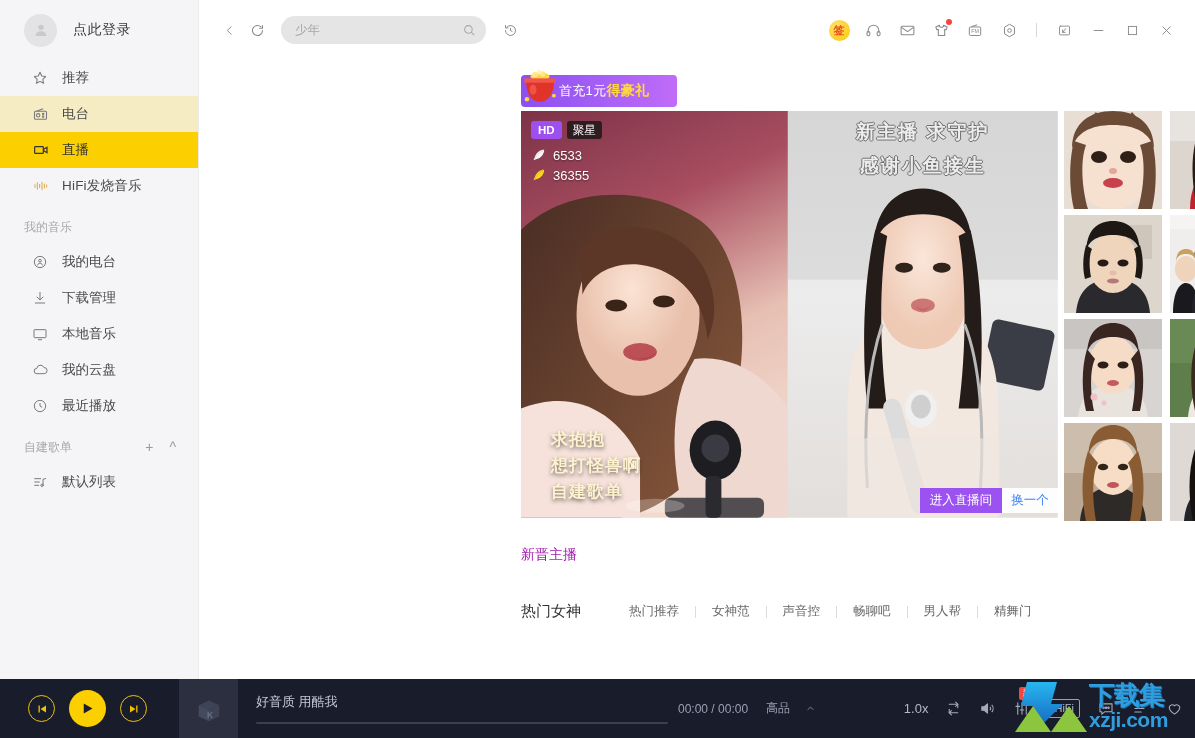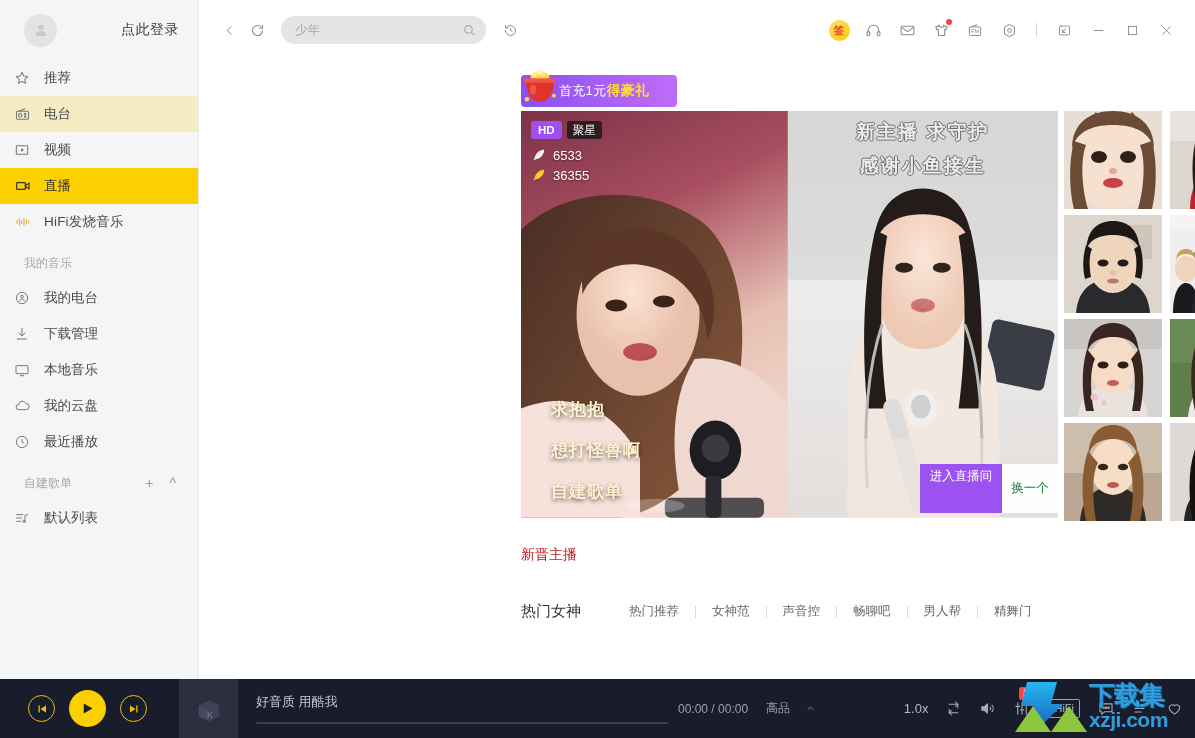--- a/index.html
+++ b/index.html
@@ -12,30 +12,30 @@
 
   
   .body-row { display: flex; height: 679px; }
 
   
   .sidebar {
     width: 199px; height: 679px; background: #f5f5f7;
     border-right: 1px solid #ebebeb; flex: 0 0 199px;
     position: relative;
   }
-  .user-row { height: 60px; display: flex; align-items: center; padding-left: 24px; gap: 48px; }
+  .user-row { height: 60px; display: flex; align-items: center; padding-left: 24px; }
   .avatar {
     width: 33px; height: 33px; border-radius: 50%;
     background: #e3e3e6; display: flex; align-items: center; justify-content: center;
     color: #c9c9cd; font-size: 15px;
   }
   .user-name { margin-left: 16px; font-size: 14px; color: #3b3b3b; letter-spacing: .5px; }
 
   .nav-item {
-    height: 36px; display: flex; align-items: center; padding-left: 14px;
+    height: 36px; display: flex; align-items: center; padding-left: 32px;
     font-size: 13.5px; color: #4a4a4a; cursor: pointer; position: relative;
   }
   .nav-item .ico { width: 20px; height: 18px; display: flex; align-items: center; justify-content: flex-start; color: #7a7a7a; flex: 0 0 20px; }
   .nav-item .lbl { margin-left: 10px; white-space: nowrap; }
   .nav-item.hover { background: #f5ecc4; }
   .nav-item.active { background: #fcd000; }
   .nav-item.active .lbl { color: #333; }
   .nav-item.active .ico { color: #333; }
   .nav-item.hifi .lbl { letter-spacing: .2px; }
 
@@ -117,47 +117,47 @@
   .counts { position: absolute; left: 10px; top: 34px; z-index: 3; }
   .count-row { display: flex; align-items: center; height: 20px; }
   .count-row .ft { width: 17px; height: 16px; margin-right: 5px; }
   .count-row .num {
     color: #fff; font-size: 13px; text-shadow: 0 1px 2px rgba(0,0,0,.45);
     font-family: "Liberation Sans", sans-serif;
   }
 
   .card-a-caption {
     position: absolute; left: 30px; bottom: 18px; z-index: 3;
-    display: flex; flex-direction: column; gap: 18px;
+    display: flex; flex-direction: column; gap: 3px;
   }
   .card-a-caption span {
     color: #fff2cf; font-size: 17px; font-weight: bold; letter-spacing: 1px;
     text-shadow: 0 2px 4px rgba(0,0,0,.55);
   }
   .card-b-caption {
     position: absolute; left: 0; right: 0; top: 8px; z-index: 3;
     display: flex; flex-direction: column; align-items: center; gap: 8px;
   }
   .card-b-caption span {
     color: #ececec; font-size: 19px; font-weight: bold; letter-spacing: 2px;
     text-shadow: 0 1px 0 #6e6e6e, 0 -1px 0 #6e6e6e, 1px 0 0 #6e6e6e, -1px 0 0 #6e6e6e;
   }
   .card-actions { position: absolute; right: 0; bottom: 8px; display: flex; z-index: 4; }
   .btn-enter {
     background: #9b52f0; color: #fff; font-size: 12.5px;
     padding: 4px 10px; line-height: 17px; cursor: pointer;
   }
   .btn-change {
-    background: rgba(255,255,255,.92); color: #15803d; font-size: 12.5px;
-    padding: 16px 9px; line-height: 17px; cursor: pointer;
+    background: rgba(255,255,255,.92); color: #3b82f6; font-size: 12.5px;
+    padding: 4px 9px; line-height: 17px; cursor: pointer;
   }
 
   
   .section-title {
-    position: absolute; left: 322px; top: 546px; font-size: 14px; color: #b91c1c;
+    position: absolute; left: 322px; top: 546px; font-size: 14px; color: #a21caf;
   }
   .cat-row {
     position: absolute; left: 322px; top: 602px; display: flex; align-items: center;
   }
   .cat-main { font-size: 15px; color: #333; margin-right: 32px; }
   .cat-list { display: flex; align-items: center; }
   .cat-item { font-size: 12.5px; color: #666; cursor: pointer; padding: 0 16px; }
   .cat-sep { width: 1px; height: 12px; background: #dcdcdc; }
 
   
@@ -253,29 +253,20 @@
             <path d="M6 8 L16 4"></path>
               <rect x="3" y="8" width="18" height="12" rx="1.5"></rect>
             <circle cx="8.5" cy="14" r="2.6"></circle>
               <circle cx="16" cy="12" r="1"></circle>
               <circle cx="16" cy="16" r="1"></circle>
           </svg>
         </span>
         <span class="lbl">电台</span>
       </div>
 
-      <div class="nav-item">
-        <span class="ico">
-          <svg width="16" height="16" viewBox="0 0 24 24" fill="none" stroke="currentColor" stroke-width="1.6">
-            <rect x="3.5" y="5.5" width="17" height="13" rx="1"></rect>
-              <path d="M10.5 9.5l5 2.5-5 2.5z" fill="currentColor" stroke="none"></path>
-          </svg>
-        </span>
-        <span class="lbl">视频</span>
-      </div>
 
       <div class="nav-item active">
         <span class="ico">
           <svg width="18" height="16" viewBox="0 0 24 24" fill="none" stroke="currentColor" stroke-width="1.8">
             <rect x="2.5" y="7" width="13" height="10" rx="1"></rect>
               <path d="M16 11l5-3v8l-5-3z"></path>
           </svg>
         </span>
         <span class="lbl">直播</span>
       </div>

